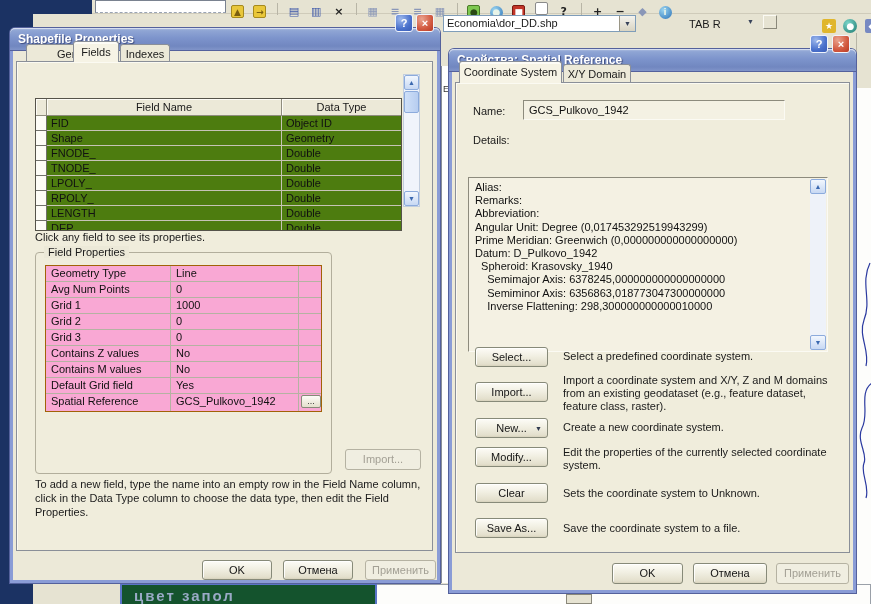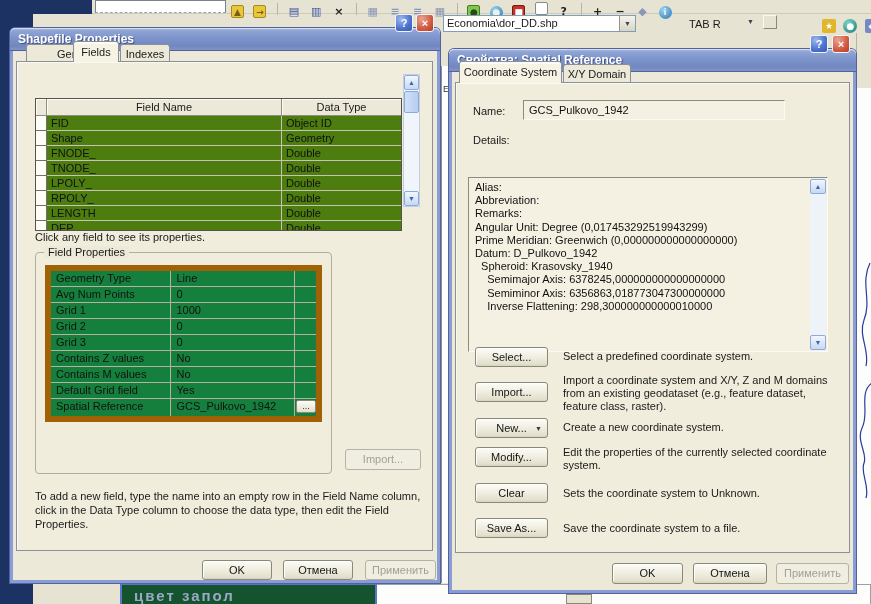--- a/index.html
+++ b/index.html
@@ -91,21 +91,21 @@
   .sbv{ position:absolute; background:#f0f4fb; border:1px solid #c2cede; }
   .sbbtn{ position:absolute; left:0; right:0; height:15px;
           background:linear-gradient(#f2f7fe,#c7d8f3); border:1px solid #8cabdc; border-radius:2px;
           color:#3b69b0; font-size:7px; text-align:center; line-height:13px; }
   .sbthumb{ position:absolute; left:0; right:0; height:22px;
           background:linear-gradient(90deg,#cfe0f8,#b7cdf0); border:1px solid #8cabdc; border-radius:2px; }
 
   
   .groupbox{ position:absolute; border:1px solid #b2ae9c; border-radius:4px; }
   .legend{ position:absolute; top:-7px; left:8px; background:#ece9d8; padding:0 4px; font-size:11px; color:#1a1a1a; }
-  .ptable{ position:absolute; background:#15803d; border:6px solid #a16207; }
+  .ptable{ position:absolute; background:#f9a8d4; border:1px solid #a16207; }
   .prow{ display:flex; height:16px; }
   .pl{ width:125px; font-size:11px; line-height:15px; padding-left:5px; color:#111;
        border-right:1px solid #b5b2a2; border-bottom:1px solid #b5b2a2; }
   .pv{ width:128px; font-size:11px; line-height:15px; padding-left:5px; color:#111;
        border-right:1px solid #b5b2a2; border-bottom:1px solid #b5b2a2; }
   .px{ width:22px; border-bottom:1px solid #b5b2a2; position:relative; }
   .dots-btn{ position:absolute; right:0px; top:1px; width:20px; height:13px;
        background:linear-gradient(#fdfcf7,#e3dfcc); border:1px solid #878a79; border-radius:2px;
        font-size:9px; line-height:10px; text-align:center; color:#333; }
 
@@ -300,21 +300,21 @@
           <div class="pv" style="border-bottom:none;">GCS_Pulkovo_1942</div>
           <div class="px" style="border-bottom:none;">
             <div class="dots-btn">...</div>
           </div>
         </div>
       </div>
     </div>
 
     <div class="xpbtn disabled" style="left:335px;top:437px;width:76px;height:21px;line-height:19px;z-index:4;">Import...</div>
 
-    <div class="helptext" style="left:25px;top:465px;width:392px;z-index:4;margin-top:12px;">To add a new field, type the name into an empty row in the Field Name column, click in the Data Type column to choose the data type, then edit the Field Properties.</div>
+    <div class="helptext" style="left:25px;top:465px;width:392px;z-index:4;">To add a new field, type the name into an empty row in the Field Name column, click in the Data Type column to choose the data type, then edit the Field Properties.</div>
 
     <div class="xpbtn" style="left:192px;top:548px;width:70px;height:20px;line-height:18px;">OK</div>
     <div class="xpbtn" style="left:273px;top:548px;width:70px;height:20px;line-height:18px;">Отмена</div>
     <div class="xpbtn disabled" style="left:355px;top:548px;width:71px;height:20px;line-height:18px;">Применить</div>
   </div>
 
   <div class="dlg" style="left:449px;top:33px;width:407px;height:560px;z-index:20;">
     <div class="dlg-bg"></div>
     <div class="titlebar">
       <span>Свойства: Spatial Reference</span>
@@ -325,22 +325,22 @@
     <div class="tab active" style="left:10px;top:28px;width:103px;height:22px;line-height:21px;">Coordinate System</div>
     <div class="tab" style="left:114px;top:31px;width:68px;height:19px;line-height:19px;">X/Y Domain</div>
     <div class="panel" style="left:6px;top:49px;width:395px;height:471px;"></div>
 
     <div class="label" style="left:24px;top:72px;z-index:4;">Name:</div>
     <div class="abs sunken" style="left:74px;top:67px;width:262px;height:20px;z-index:4;font-size:11px;line-height:18px;padding-left:5px;color:#111;">GCS_Pulkovo_1942</div>
 
     <div class="label" style="left:24px;top:101px;z-index:4;">Details:</div>
     <div class="abs sunken details-box" style="left:19px;top:117px;width:360px;height:175px;z-index:4;margin-top:27px;">
       <div class="dline">Alias:</div>
+      <div class="dline">Remarks:</div>
       <div class="dline">Abbreviation:</div>
-      <div class="dline">Remarks:</div>
       <div class="dline">Angular Unit: Degree (0,017453292519943299)</div>
       <div class="dline">Prime Meridian: Greenwich (0,000000000000000000)</div>
       <div class="dline">Datum: D_Pulkovo_1942</div>
       <div class="dline">  Spheroid: Krasovsky_1940</div>
       <div class="dline">    Semimajor Axis: 6378245,000000000000000000</div>
       <div class="dline">    Semiminor Axis: 6356863,018773047300000000</div>
       <div class="dline">    Inverse Flattening: 298,300000000000010000</div>
 
       <div style="position:absolute;right:1px;top:1px;bottom:1px;width:16px;background:#eef2f9;">
         <div class="sbbtn" style="top:0;">▲</div>

